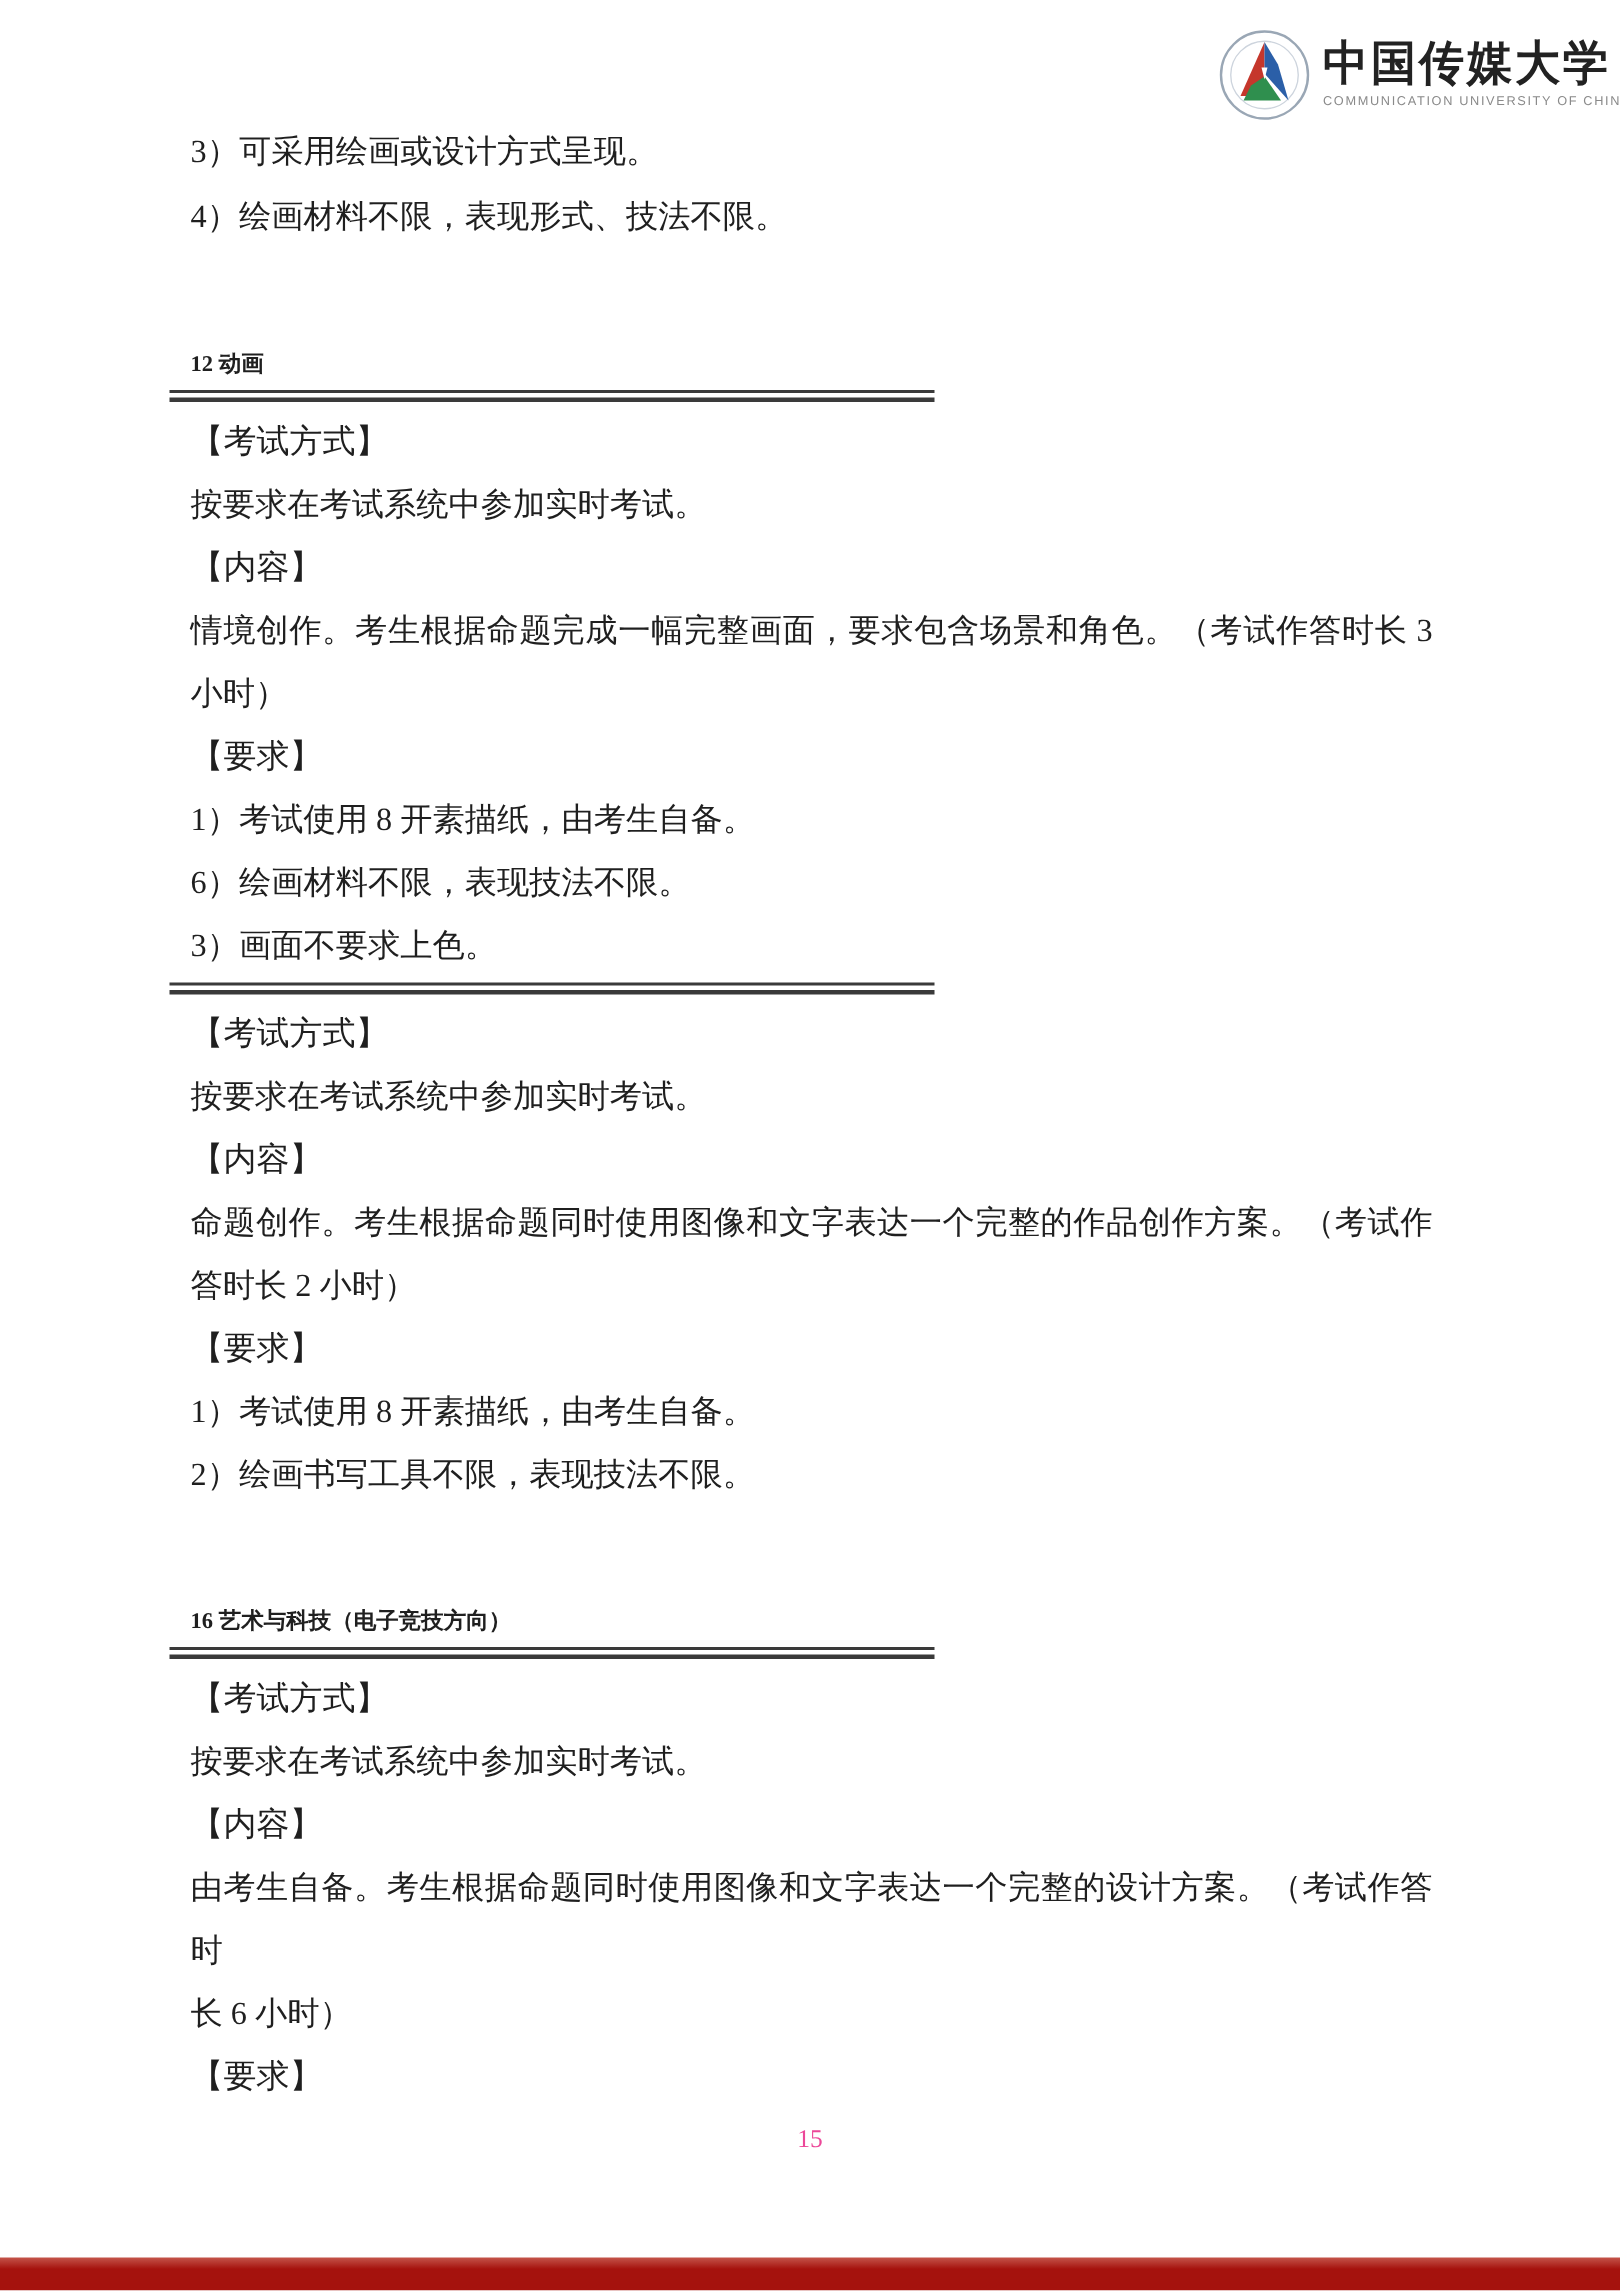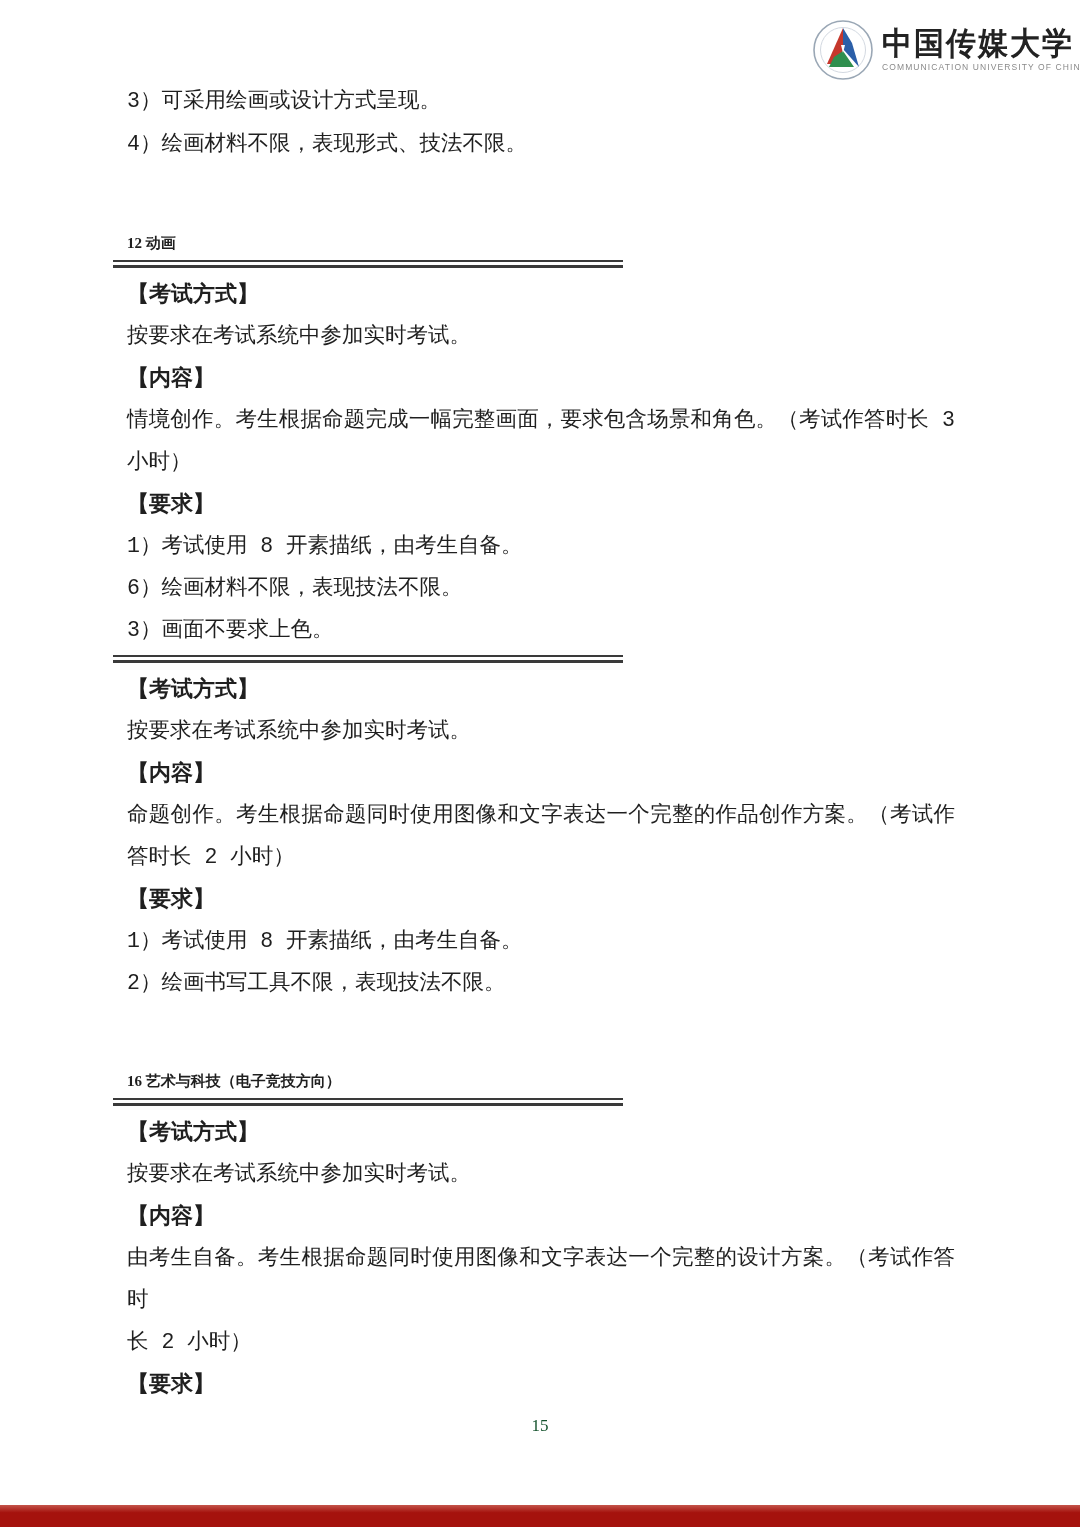--- a/index.html
+++ b/index.html
@@ -28,47 +28,47 @@
   .logo-en{
     font-size:8.5px;letter-spacing:1.1px;color:#8a8a8a;
     margin-top:3px;white-space:nowrap;
     font-family:"Liberation Sans",sans-serif;
   }
   
   .doc{
     position:absolute;left:127px;top:80px;width:828px;
     font-size:21.5px;
   }
-  .line{line-height:43px;white-space:nowrap;font-family:Liberation Mono, monospace;}
+  .line{line-height:43px;white-space:nowrap;}
   .line.justify{
     white-space:normal;
     text-align:justify;
     text-align-last:justify;
   }
   .intro .line{line-height:43px;}
   .section-title{
     margin-top:64px;
     font-size:15px;font-weight:bold;line-height:26px;
     white-space:nowrap;
   }
   .double-rule{
     margin-top:4px;margin-left:-14px;
     width:510px;height:3px;
     border-top:2px solid #3a3a3a;
     border-bottom:3px solid #3a3a3a;
   }
   .blocks{margin-top:5px;}
   .block-heading{
-    font-size:22px;font-weight:bold;line-height:42px;white-space:nowrap;
+    font-size:22px;font-weight:normal;line-height:42px;white-space:nowrap;
   }
   .block .line{line-height:42px;}
   
   .page-number{
     position:absolute;left:0;right:0;top:1416px;
-    text-align:center;font-size:17px;color:#14532d;
+    text-align:center;font-size:17px;color:#ec4899;
   }
   .footer-bar{
     position:absolute;left:0;right:0;bottom:0;height:22px;
   }
 </style>
 </head>
 <body>
 
 <div class="page">
 
@@ -137,21 +137,21 @@
           <div class="section-title">16 艺术与科技（电子竞技方向）</div>
           <div class="double-rule"></div>
           <div class="blocks">
             <div class="block">
               <div class="block-heading">【考试方式】</div>
               <div class="line">按要求在考试系统中参加实时考试。</div>
             </div>
             <div class="block">
               <div class="block-heading">【内容】</div>
               <div class="line justify">由考生自备。考生根据命题同时使用图像和文字表达一个完整的设计方案。（考试作答时</div>
-              <div class="line">长 2 小时）</div>
+              <div class="line">长 6 小时）</div>
             </div>
             <div class="block">
               <div class="block-heading">【要求】</div>
             </div>
           </div>
         </div>
       </div>
   </div>
 
   <div class="page-number">15</div>

